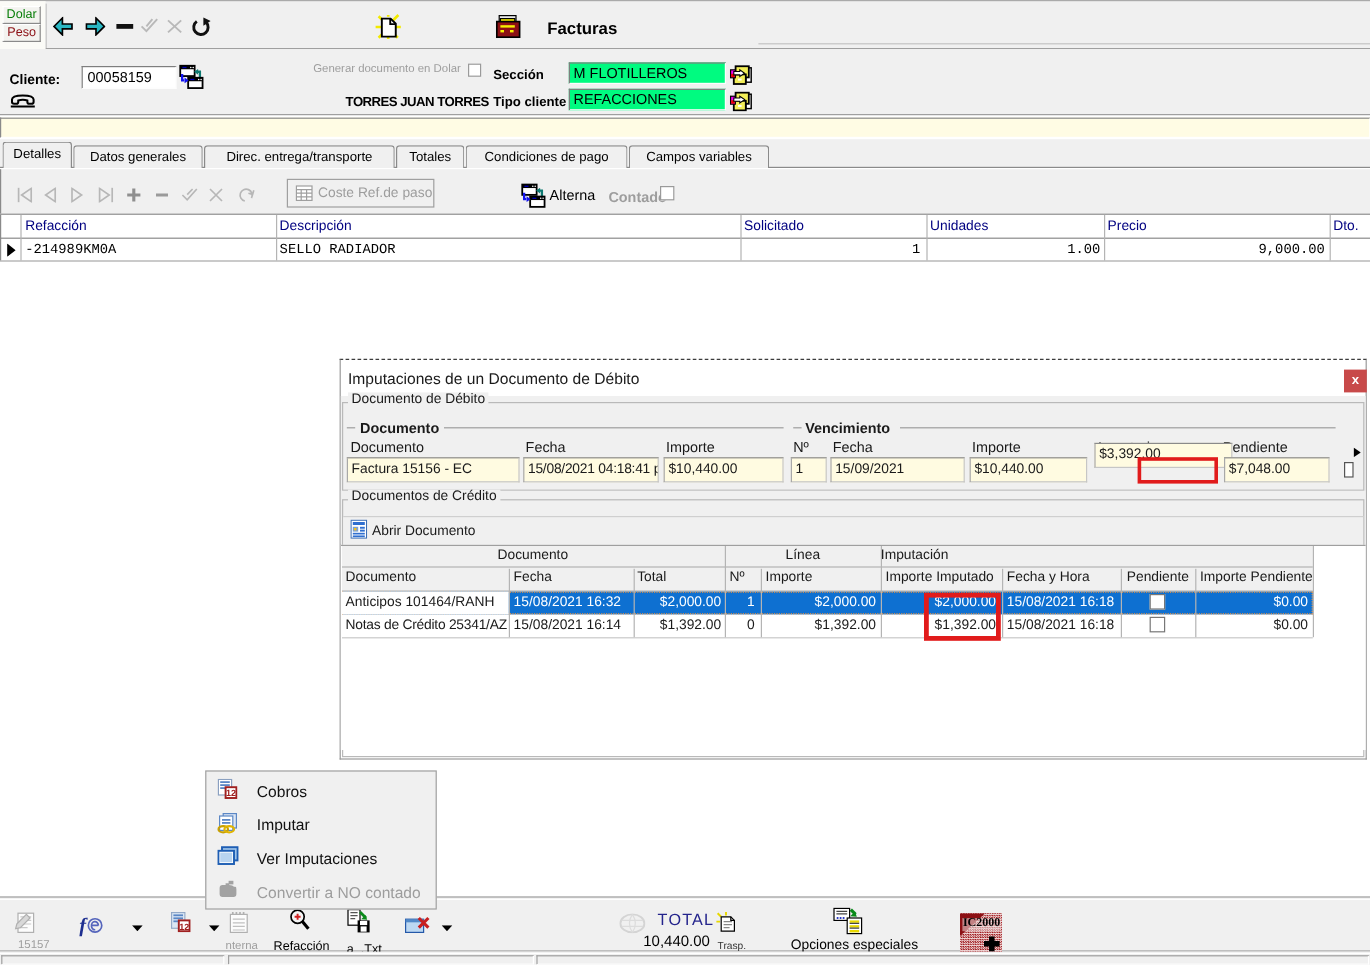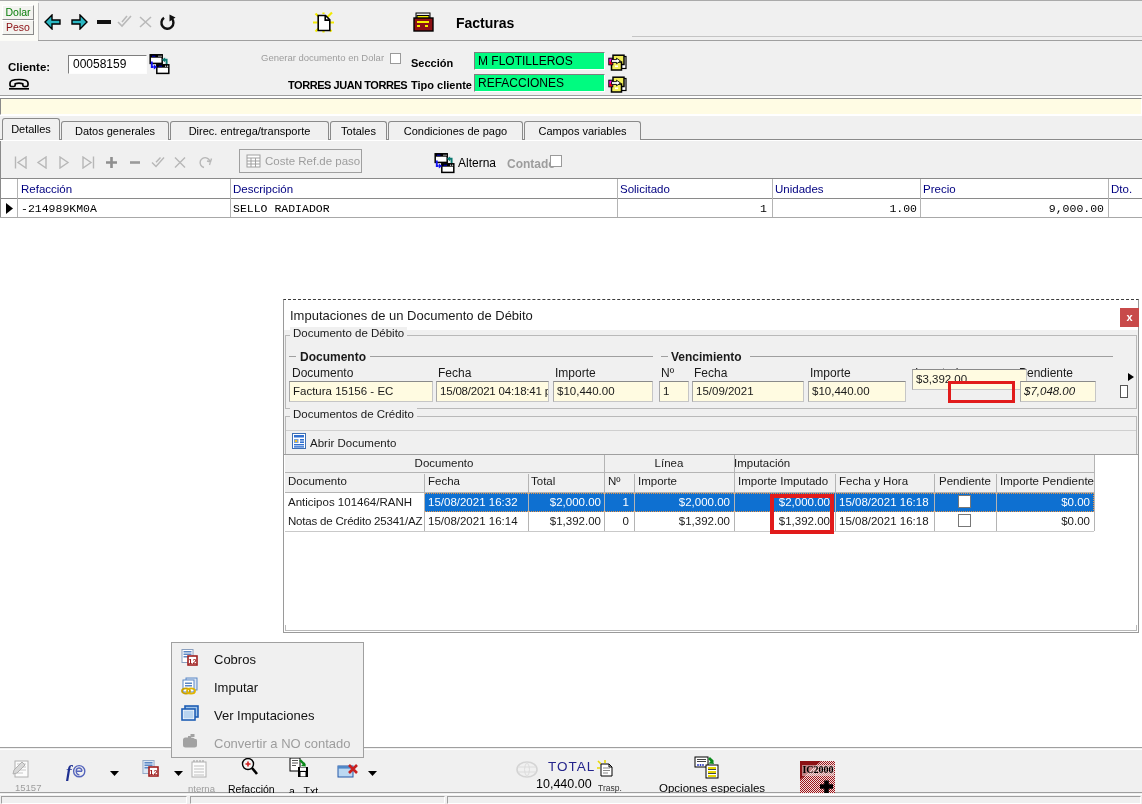--- a/index.html
+++ b/index.html
@@ -242,21 +242,21 @@
   <div class="ab" style="left:526px;top:66px">Importe</div>
   <div class="ab" style="left:631px;top:66px">Imputado</div>
   <div class="ab" style="left:735px;top:66px">Pendiente</div>
   <div class="ab yf" style="left:5px;top:81px;width:144px;">Factura 15156 - EC</div>
   <div class="ab yf" style="left:152px;top:81px;width:113px;letter-spacing:-0.2px;padding:0 1px 0 3px">15/08/2021 04:18:41 p</div>
   <div class="ab yf yr" style="left:269px;top:81px;width:100px;">$10,440.00</div>
   <div class="ab yf yr" style="left:375px;top:81px;width:30px;">1</div>
   <div class="ab yf" style="left:408px;top:81px;width:112px;">15/09/2021</div>
   <div class="ab yf yr" style="left:524px;top:81px;width:98px;">$10,440.00</div>
   <div class="ab yf yr" style="left:628px;top:69px;width:115px;">$3,392.00</div>
-  <div class="ab yf yr" style="left:736px;top:81px;width:76px;font-style:italic;">$7,048.00</div>
+  <div class="ab yf yr" style="left:736px;top:81px;width:88px;">$7,048.00</div>
   <div class="ab" style="left:664px;top:81px;width:67px;height:22px;border:3px solid #e11b1b"></div>
   <div class="ab" style="left:836px;top:85px;width:8px;height:13px;background:#fff;border:1px solid #555"></div>
   <div class="ab" style="left:844px;top:73px">
         <svg width="6" height="8" viewBox="0 0 6 8">
           <polygon points="0,0 6,4 0,8" fill="#000"></polygon>
         </svg>
       </div>
 
   <div class="ab" style="left:0;top:109px;width:854px;height:46px;background:#f0f0f0"></div>
   <div class="ab" style="left:1px;top:116px;width:852px;height:215px;border:1px solid #b9b9b9"></div>

